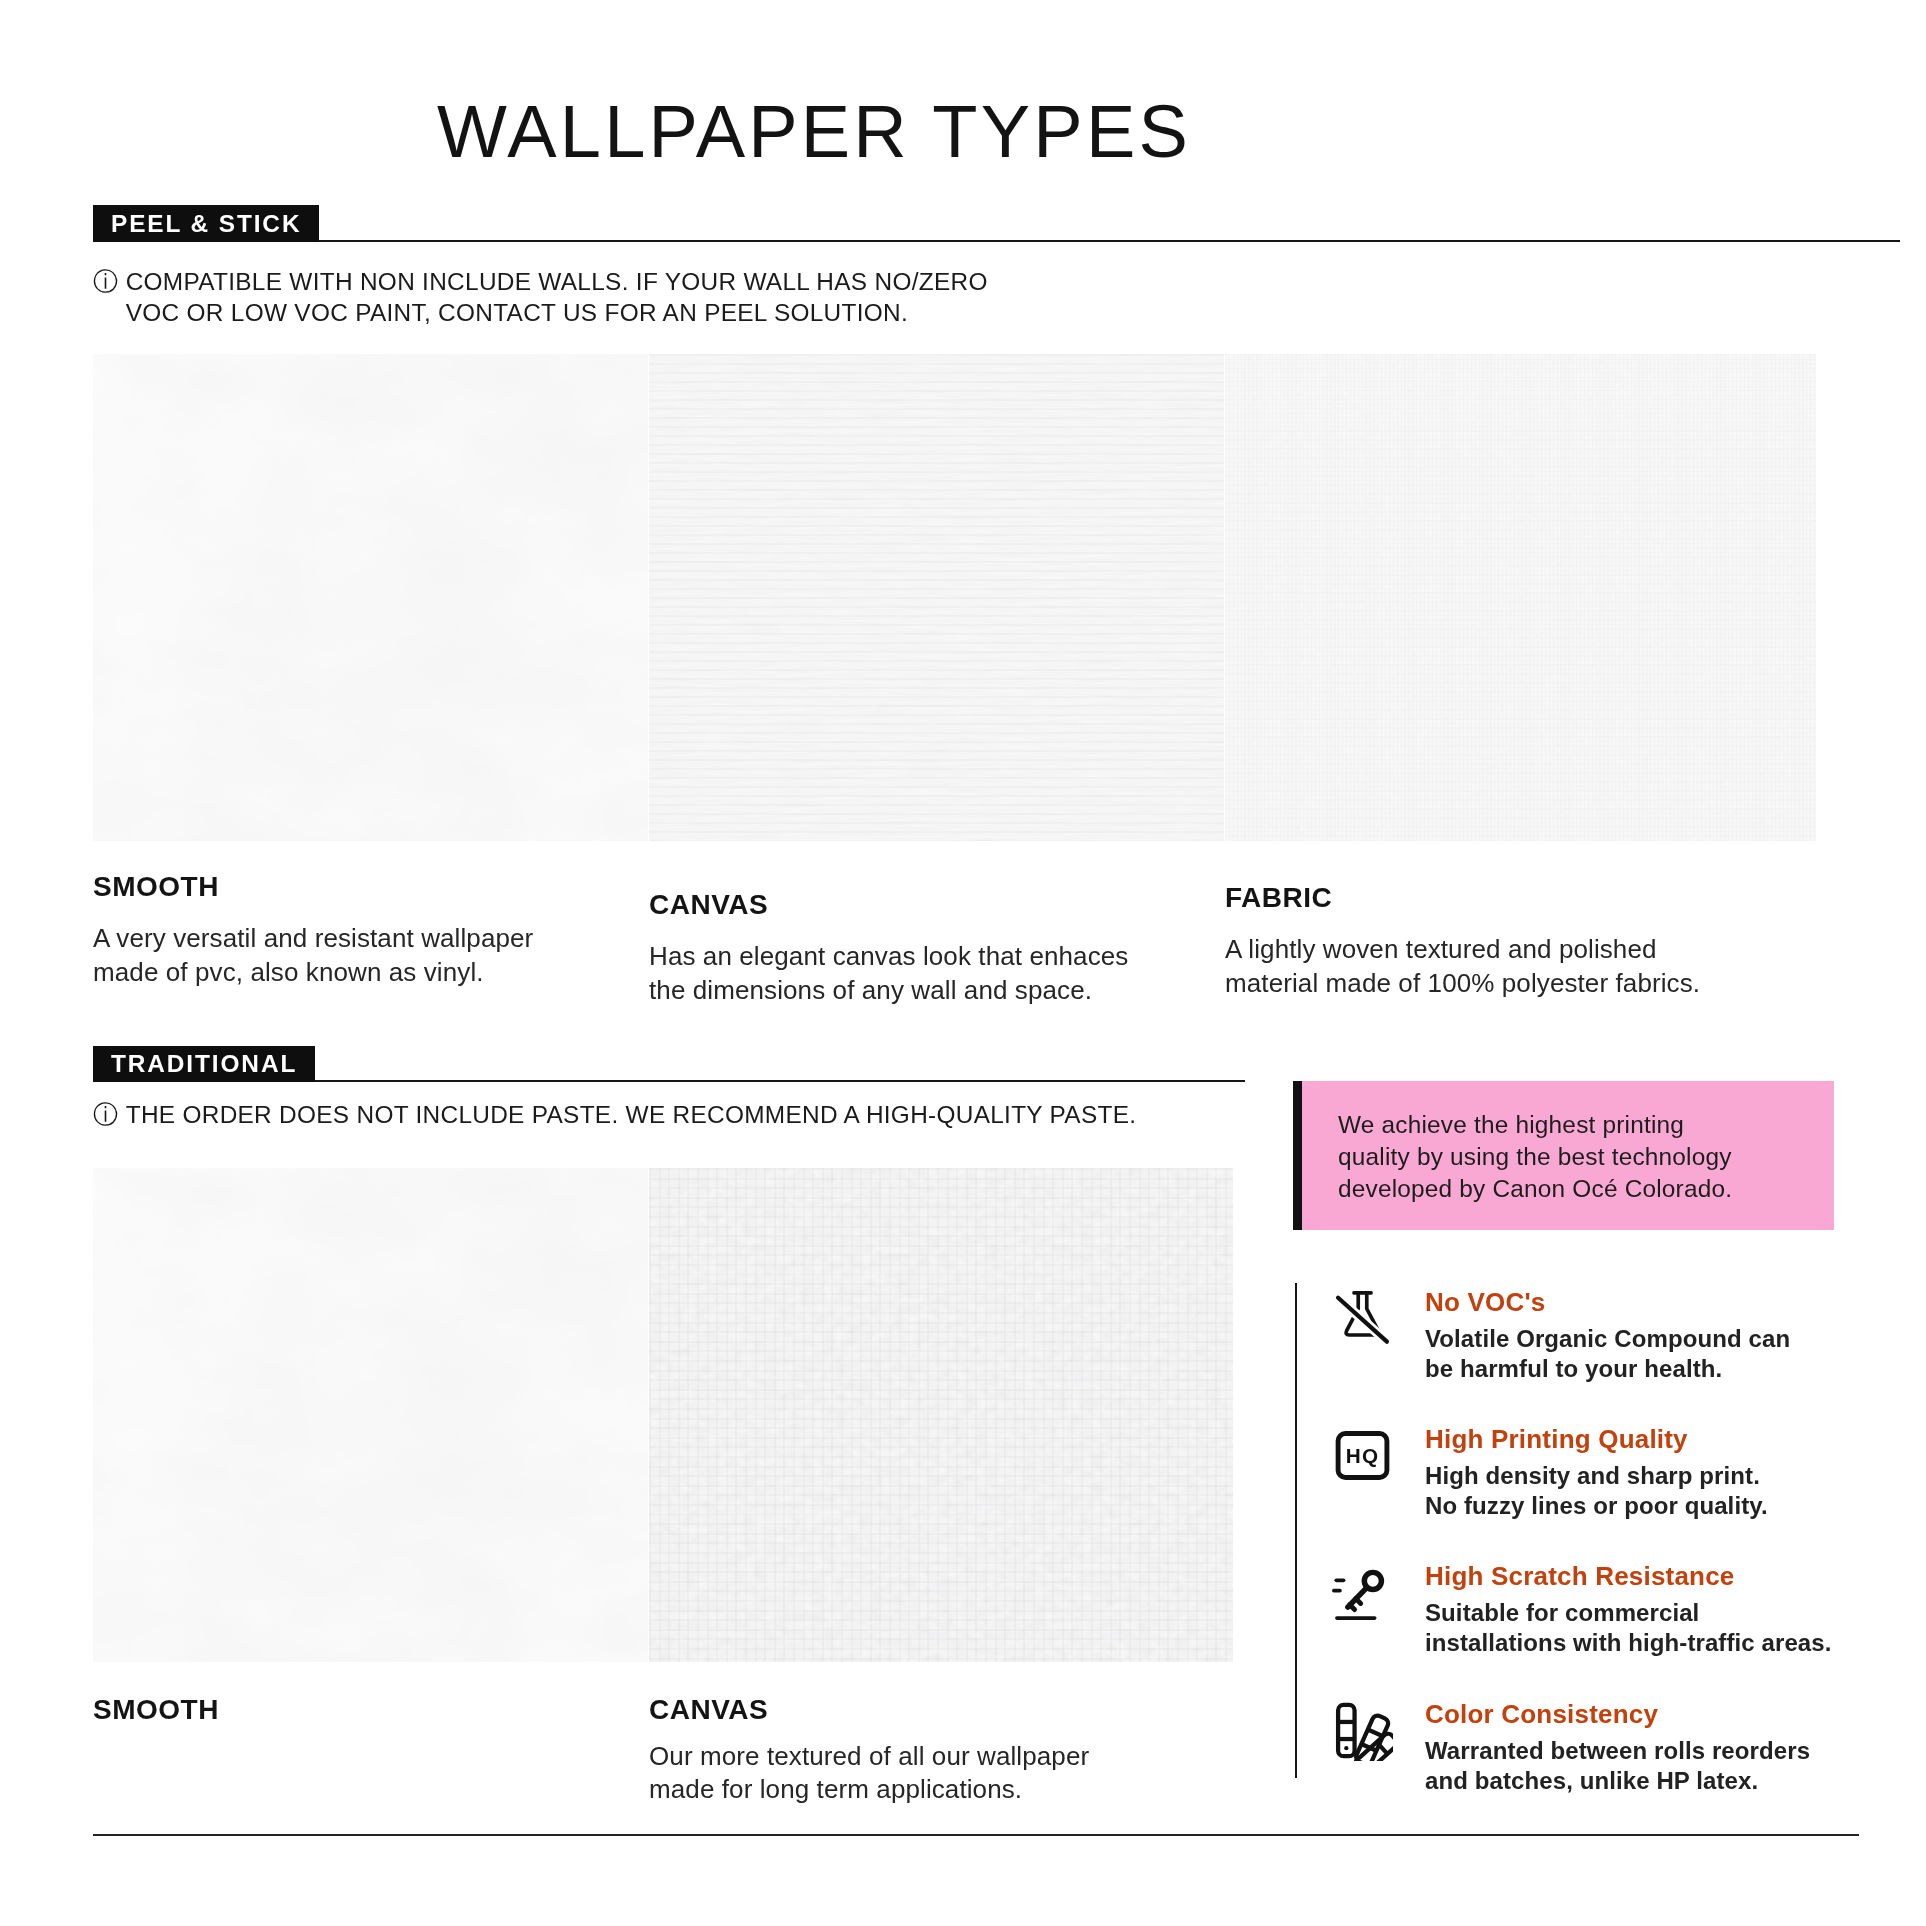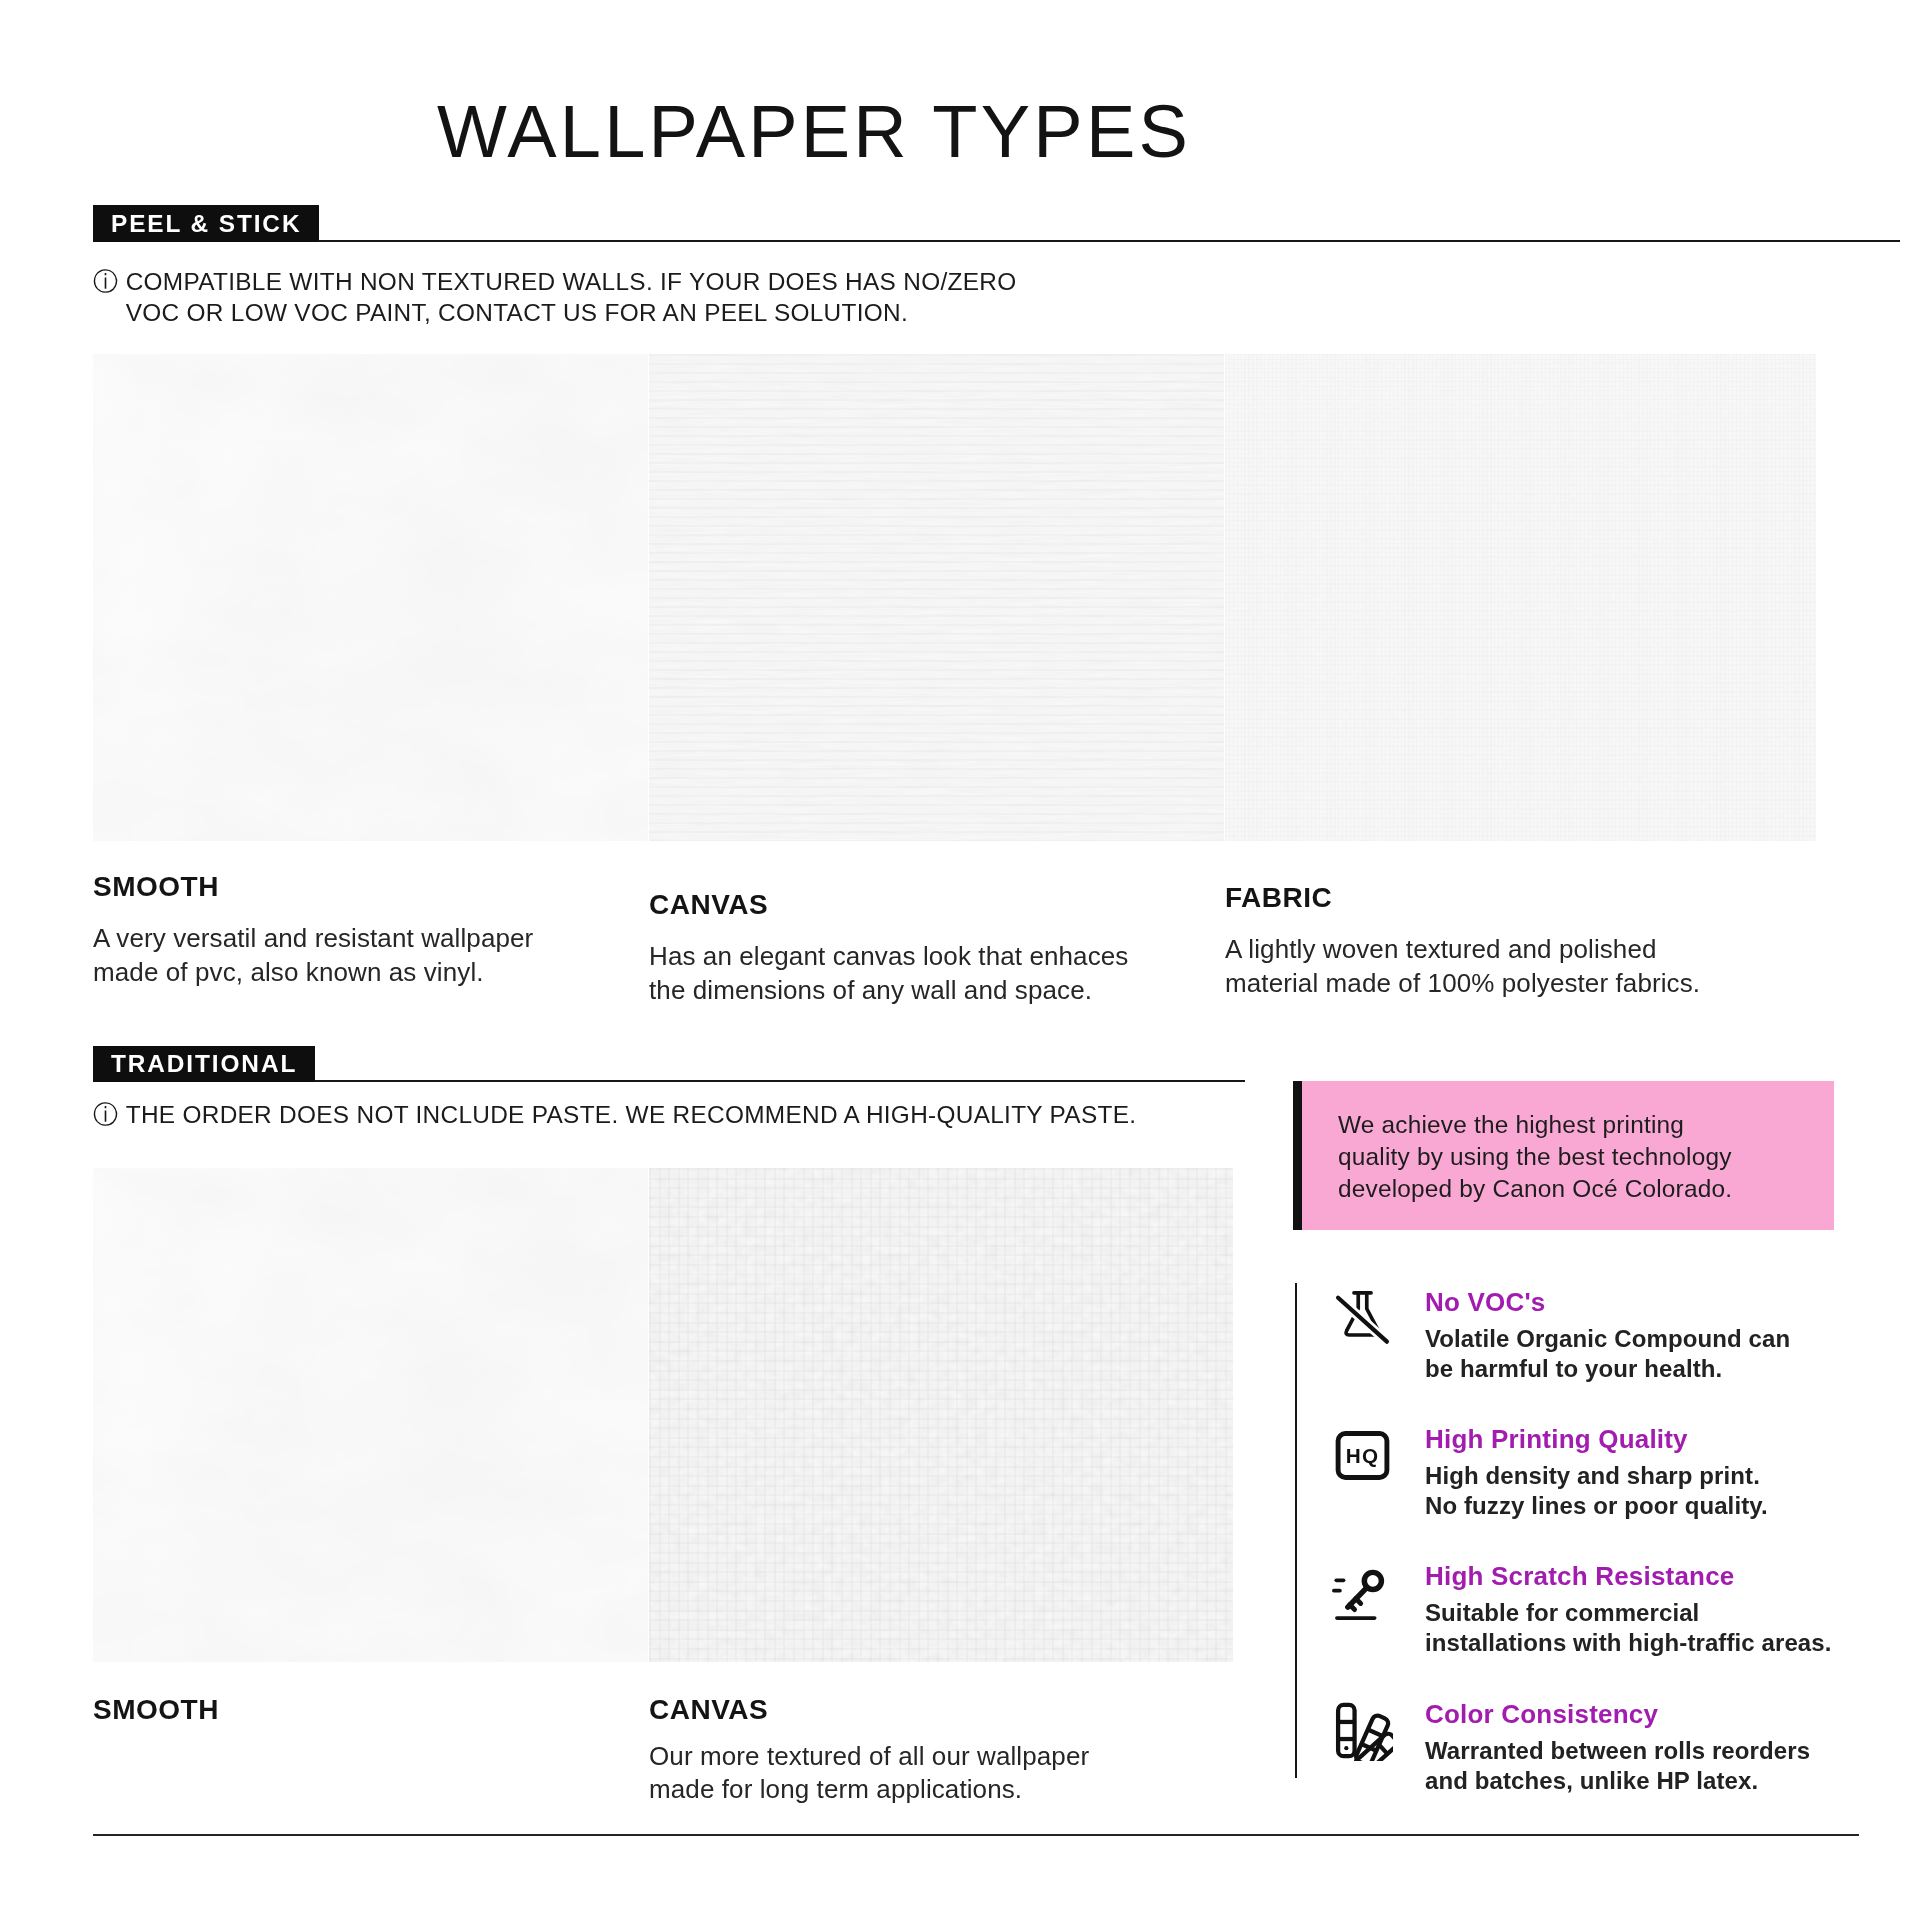--- a/index.html
+++ b/index.html
@@ -82,21 +82,21 @@
     font-size:24.4px; line-height:32px; color:#1d1d1d; letter-spacing:0.2px;
   }
 
   
   .features-vline { left:1295px; top:1283px; width:1.9px; height:495px; background:#161616; }
   .features { left:1332px; top:1287px; width:565px; height:578px; }
   .feature { position:absolute; left:0; display:flex; align-items:flex-start; }
   .f-1 { top:0; } .f-2 { top:137px; } .f-3 { top:274px; } .f-4 { top:412px; }
   .feature-icon { width:61px; height:61px; flex:none; margin-right:32px; margin-top:1.3px; }
   .feature-icon svg { width:61px; height:61px; display:block; }
-  .feature-title { font-size:26px; font-weight:700; color:#a21caf; letter-spacing:0.2px; }
+  .feature-title { font-size:26px; font-weight:700; color:#c2410c; letter-spacing:0.2px; }
   .feature-desc { margin-top:6.4px; font-size:24px; line-height:29.5px; color:#222222; letter-spacing:0.1px;font-weight:bold; }
 
   
   .bottom-rule { left:93px; top:1834px; width:1766px; height:0; border-top:2.6px solid #242424; }
 
   .hidden-defs { position:absolute; width:0; height:0; overflow:hidden; }
 </style>
 </head>
 <body>
 
@@ -148,21 +148,21 @@
 <div class="abs doc-title">WALLPAPER TYPES</div>
 
 <div class="abs section-header sh-1">
   <div class="badge">PEEL &amp; STICK</div>
   <div class="header-rule"></div>
 </div>
 
 <div class="abs note note-1">
   <span class="info-glyph">ⓘ</span>
   <div class="note-text">
-    <div>COMPATIBLE WITH NON TEXTURED WALLS. IF YOUR DOES HAS NO/ZERO</div>
+    <div>COMPATIBLE WITH NON INCLUDE WALLS. IF YOUR WALL HAS NO/ZERO</div>
     <div>VOC OR LOW VOC PAINT, CONTACT US FOR AN PEEL SOLUTION.</div>
   </div>
 </div>
 
 <div class="abs swatch-grid grid-1">
 
   <div>
     <div class="swatch sw-smooth">
       <svg class="tex" viewBox="0 0 865 758" width="555" height="487">
           <rect width="100%" height="100%" filter="url(#f-smooth)"></rect>

